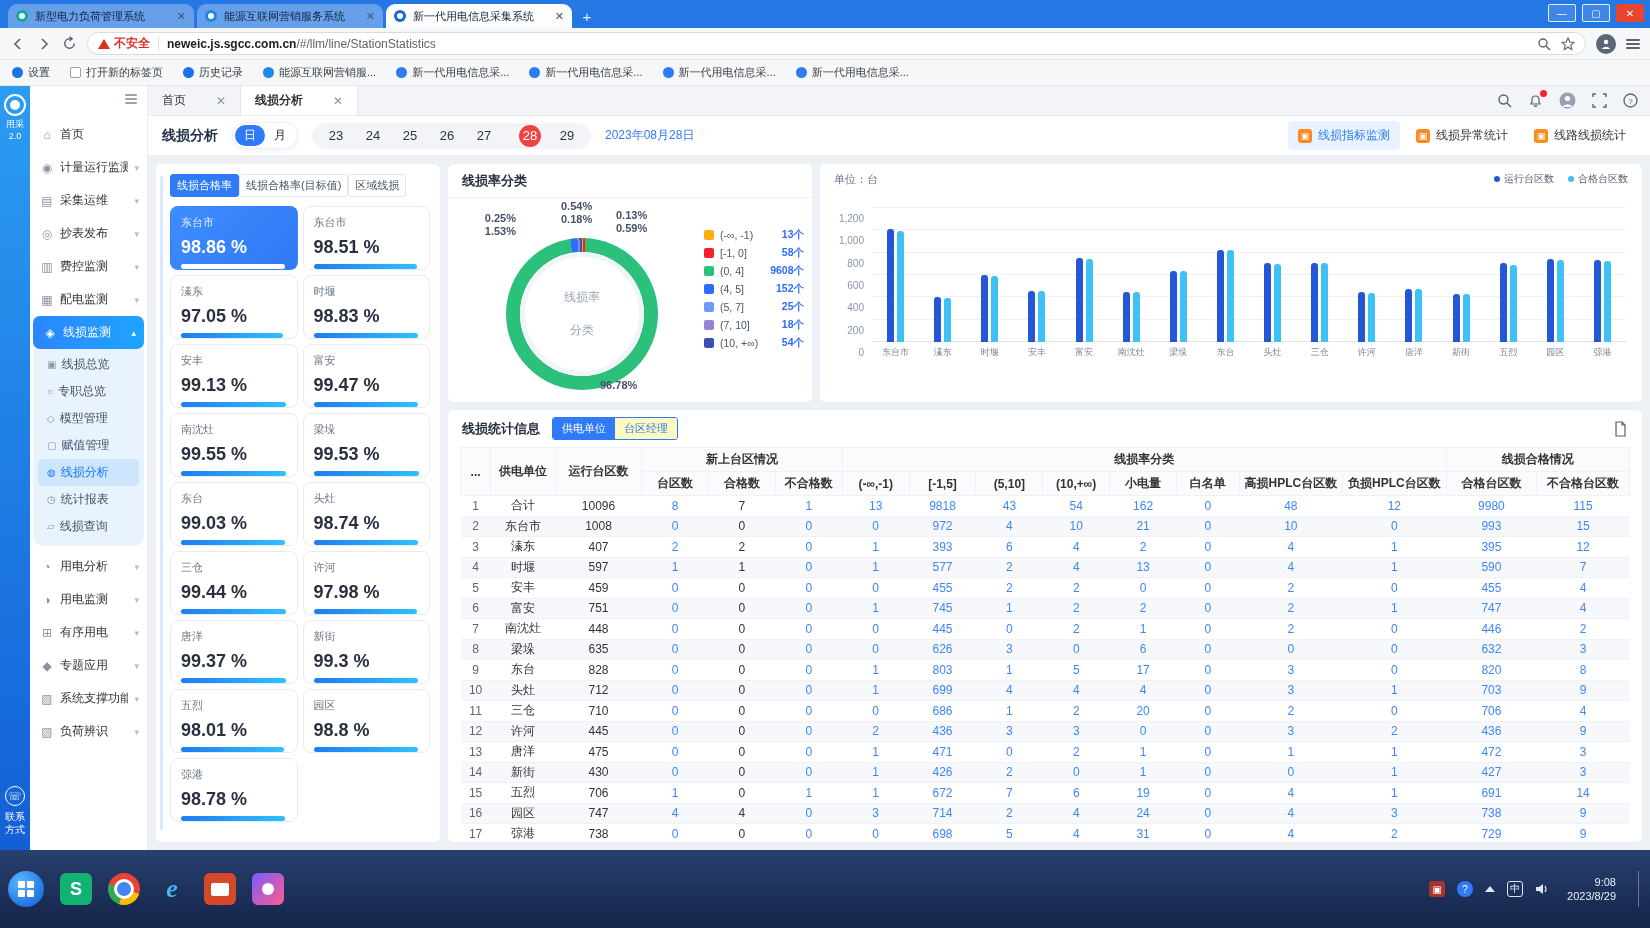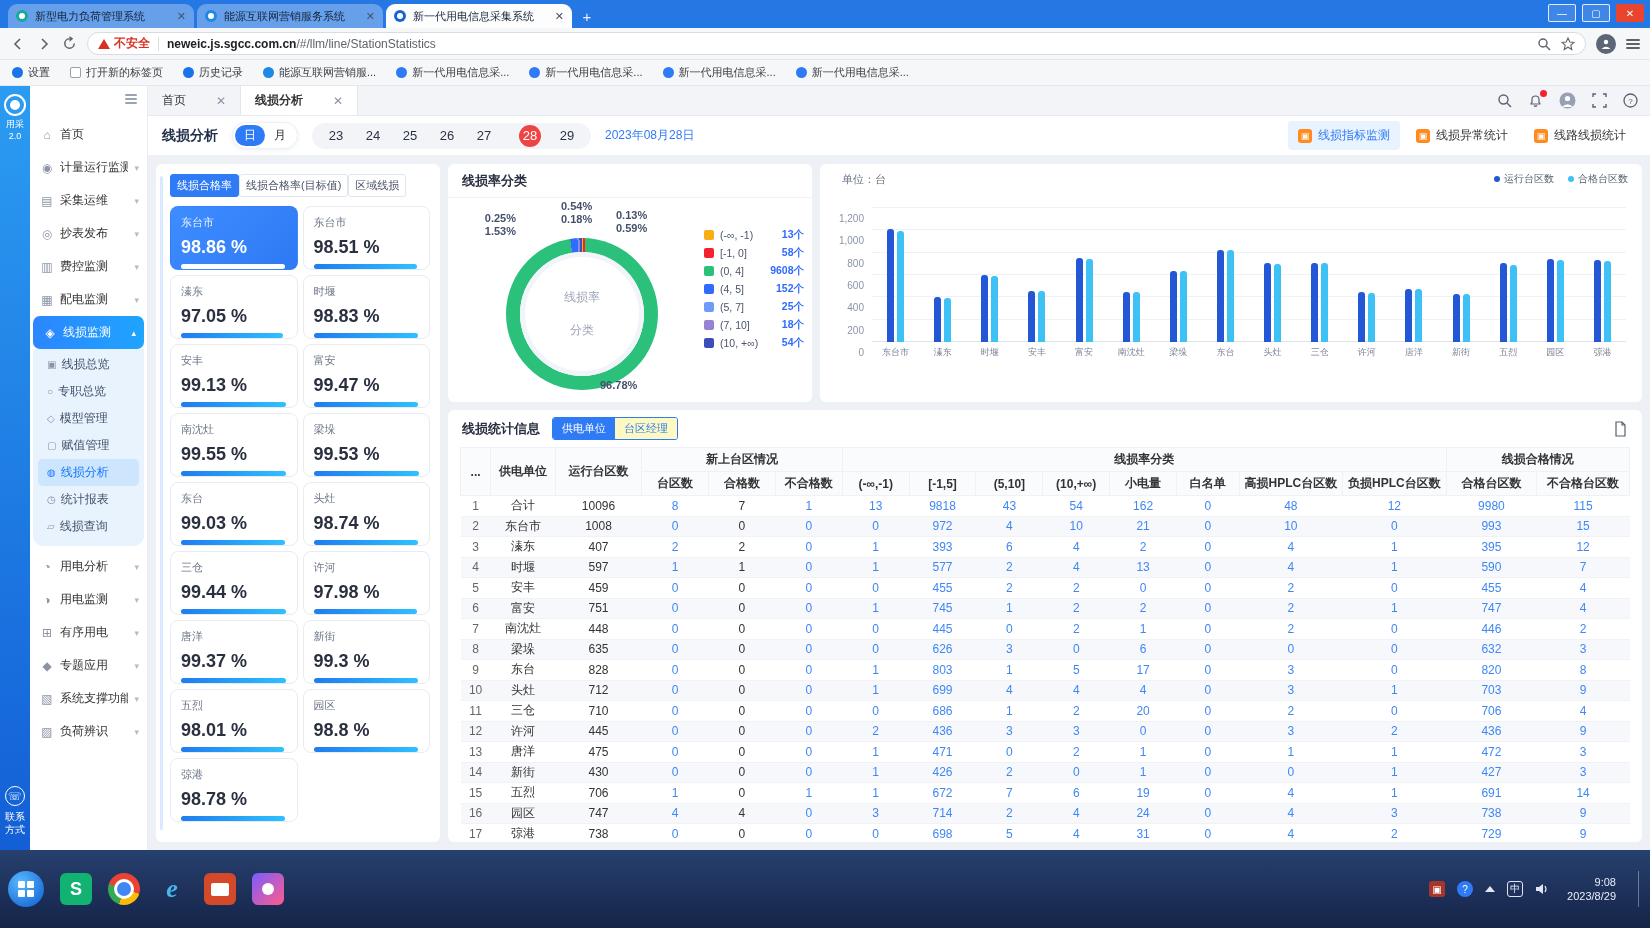--- a/index.html
+++ b/index.html
@@ -123,21 +123,21 @@
   .dlabel.b  { left:152px; top:181px; }
   .dlegend { position:absolute; left:256px; top:28px; }
   .dlrow { display:flex; align-items:center; height:18px; width:100px; }
   .dlsw { width:10px; height:10px; border-radius:2px; flex:0 0 auto; }
   .dlrange { font-size:10.5px; color:#4a5568; margin-left:6px; white-space:nowrap; }
   .dlcount { margin-left:auto; font-size:10.5px; font-weight:bold; color:#2f6bff; white-space:nowrap; }
 
   
   .barcard { flex:1; min-width:0; }
   .barbody { position:relative; height:204px; }
-  .unitlbl { position:absolute; left:22px; top:8px; font-size:11px; color:#66707f; }
+  .unitlbl { position:absolute; left:14px; top:8px; font-size:11px; color:#66707f; }
   .blegend { position:absolute; right:14px; top:8px; display:flex; gap:14px; font-size:10px; color:#55606e; }
   .blegend .it { display:flex; align-items:center; gap:4px; }
   .blegend .dot { width:6px; height:6px; border-radius:50%; }
   .plot { position:absolute; left:52px; right:16px; top:44px; bottom:26px; }
   .gline { position:absolute; left:0; right:0; height:1px; background:#eef1f5; }
   .gline.base { background:#dfe3ea; }
   .ylab { position:absolute; right:100%; margin-right:8px; font-size:10px; color:#8a93a6; transform:translateY(50%); white-space:nowrap; }
   .groups { position:absolute; inset:0; display:flex; }
   .bgrp { flex:1; position:relative; display:flex; align-items:flex-end; justify-content:center; gap:3px; }
   .bbar { width:7px; border-radius:3px 3px 0 0; }

